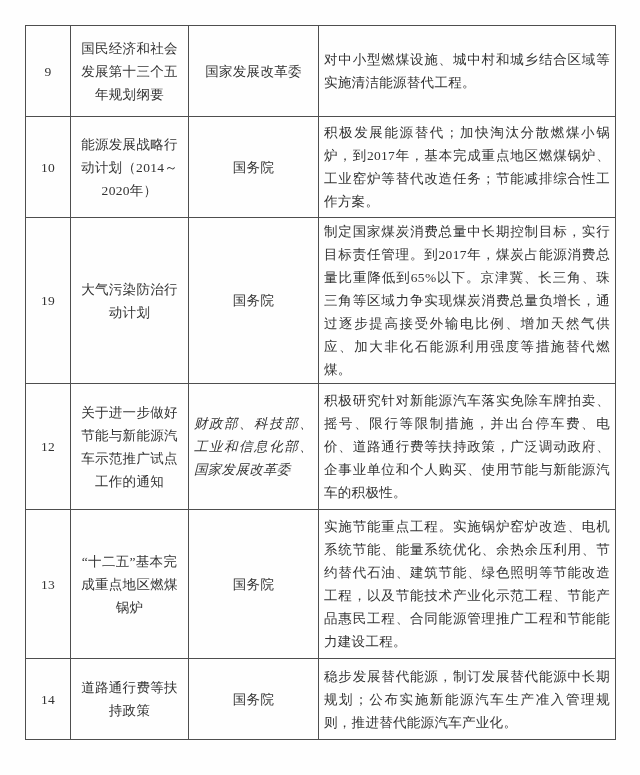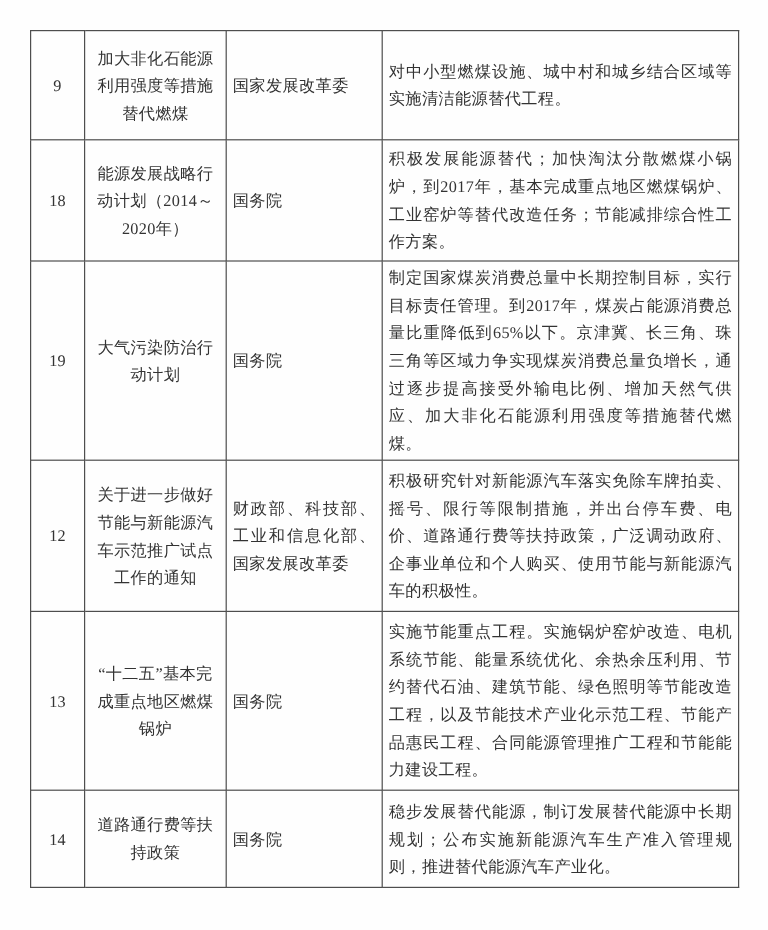--- a/index.html
+++ b/index.html
@@ -35,25 +35,27 @@
   }
   td.c-no {
     text-align: center;
     font-size: 13px;
   }
   td.c-name {
     text-align: center;
     padding: 2px 8px;
   }
   td.c-issuer {
+    text-align: center;
     padding: 2px 8px;
   }
   td.c-issuer.left {
     text-align: justify;
     text-justify: inter-ideograph;
+    font-style: italic;
   }
   td.c-desc {
     text-align: justify;
     text-justify: inter-ideograph;
     padding: 4px 7px;
     margin-left: 12px;
   }
 </style>
 </head>
 <body>
@@ -62,26 +64,26 @@
   <table class="policy-table">
     <colgroup>
       <col style="width:45px">
       <col style="width:118px">
       <col style="width:130px">
       <col style="width:297px">
     </colgroup>
     <tbody>
       <tr style="height:91px">
         <td class="c-no">9</td>
-        <td class="c-name">加大非化石能源利用强度等措施替代燃煤</td>
+        <td class="c-name">国民经济和社会发展第十三个五年规划纲要</td>
         <td class="c-issuer">国家发展改革委</td>
         <td class="c-desc">对中小型燃煤设施、城中村和城乡结合区域等实施清洁能源替代工程。</td>
       </tr>
       <tr style="height:101px">
-        <td class="c-no">18</td>
+        <td class="c-no">10</td>
         <td class="c-name">能源发展战略行动计划（2014～2020年）</td>
         <td class="c-issuer">国务院</td>
         <td class="c-desc">积极发展能源替代；加快淘汰分散燃煤小锅炉，到2017年，基本完成重点地区燃煤锅炉、工业窑炉等替代改造任务；节能减排综合性工作方案。</td>
       </tr>
       <tr style="height:145px">
         <td class="c-no">19</td>
         <td class="c-name">大气污染防治行动计划</td>
         <td class="c-issuer">国务院</td>
         <td class="c-desc">制定国家煤炭消费总量中长期控制目标，实行目标责任管理。到2017年，煤炭占能源消费总量比重降低到65%以下。京津冀、长三角、珠三角等区域力争实现煤炭消费总量负增长，通过逐步提高接受外输电比例、增加天然气供应、加大非化石能源利用强度等措施替代燃煤。</td>
       </tr>

